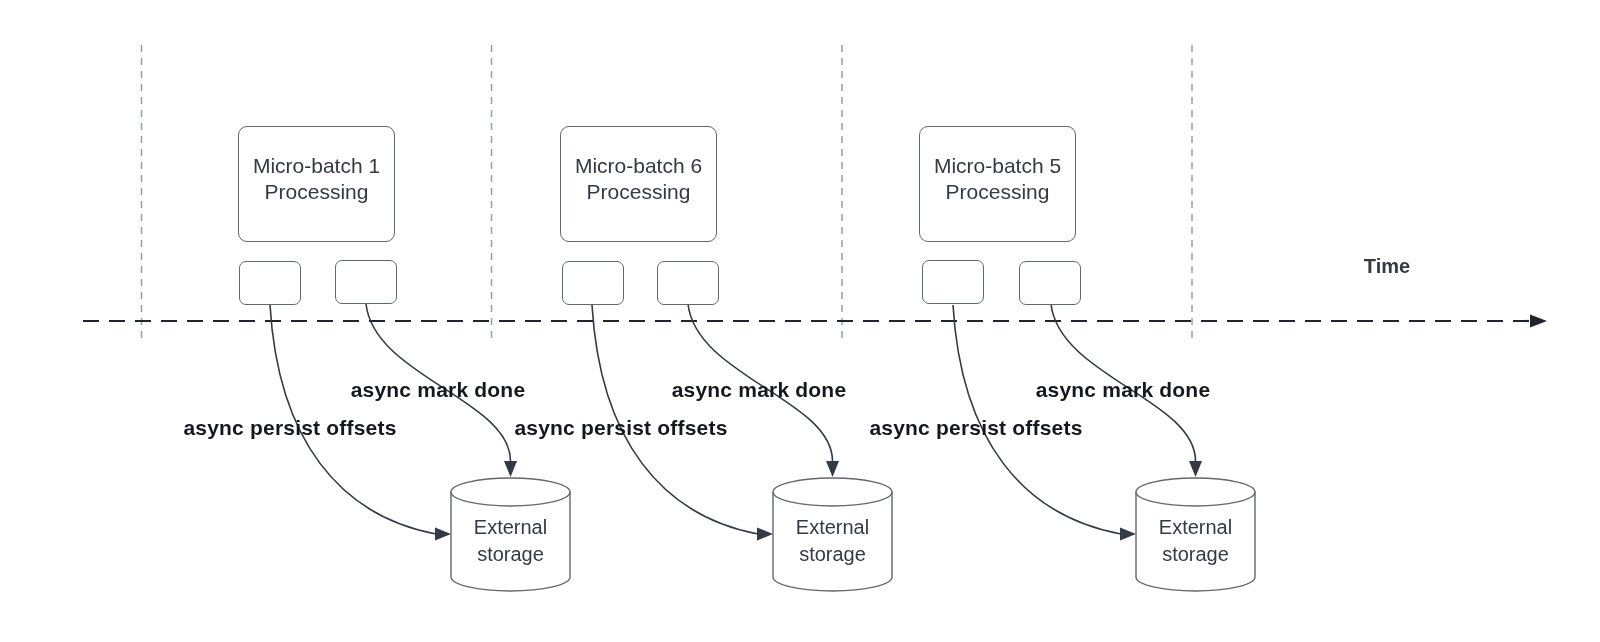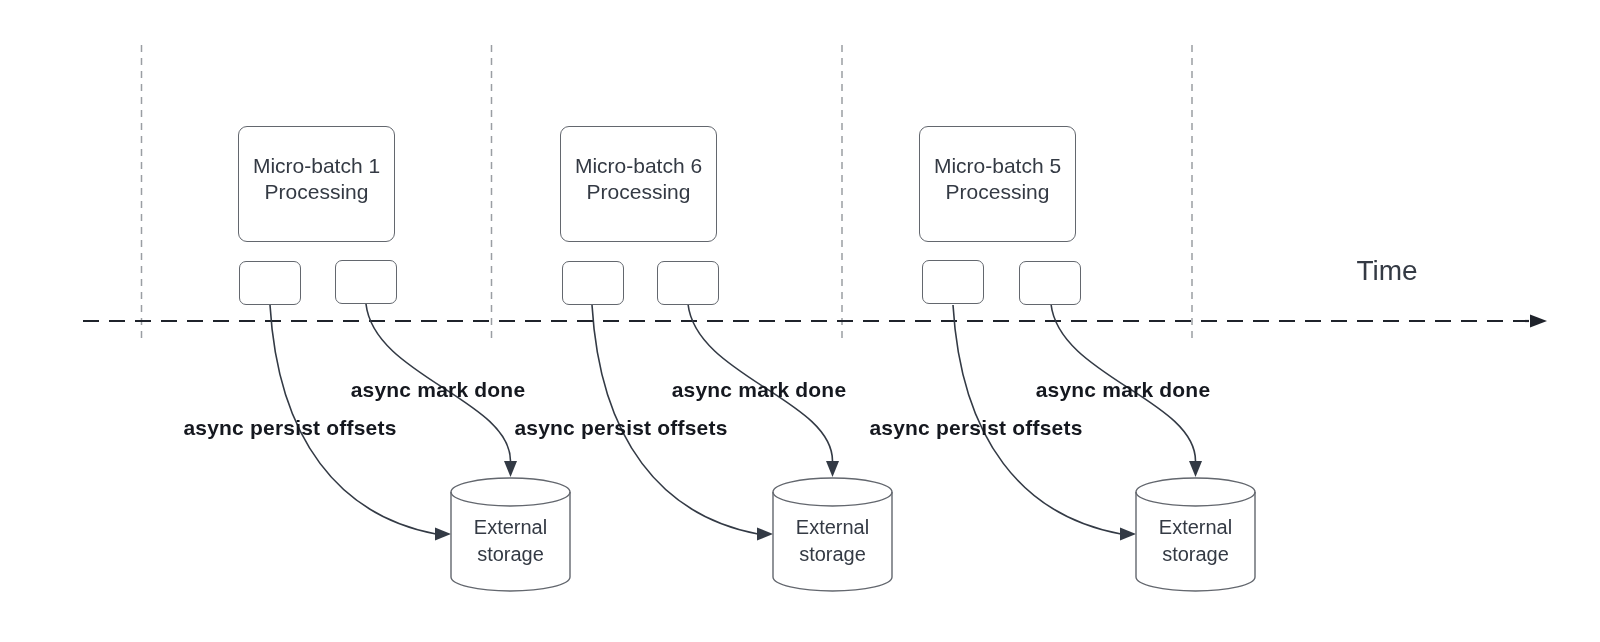--- a/index.html
+++ b/index.html
@@ -92,22 +92,23 @@
     white-space: nowrap;
     font-size: 21px;
     font-weight: bold;
     letter-spacing: 0.2px;
     color: var(--label_bold);
   }
   .time-label {
     position: absolute;
     transform: translateX(-50%);
     white-space: nowrap;
-    font-size: 28px;
+    font-size: 20px;
     color: var(--text_primary);
+    font-weight: bold;
   }
 </style>
 </head>
 <body>
 
 <div class="canvas">
 
   <svg class="layer" viewBox="0 0 1600 642">
 
     <line class="guide" x1="141.5" y1="45" x2="141.5" y2="338"></line>

